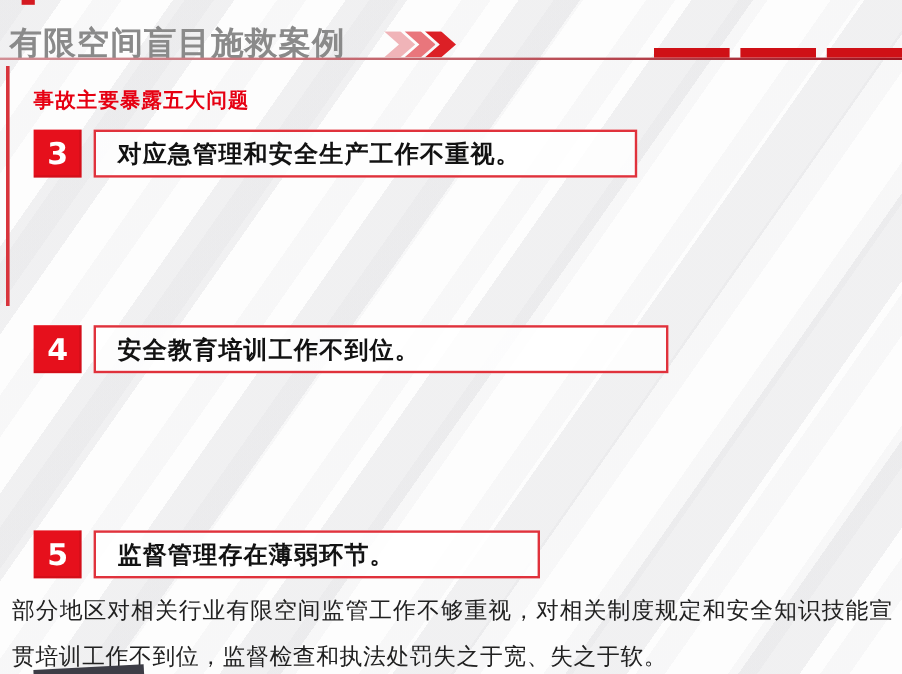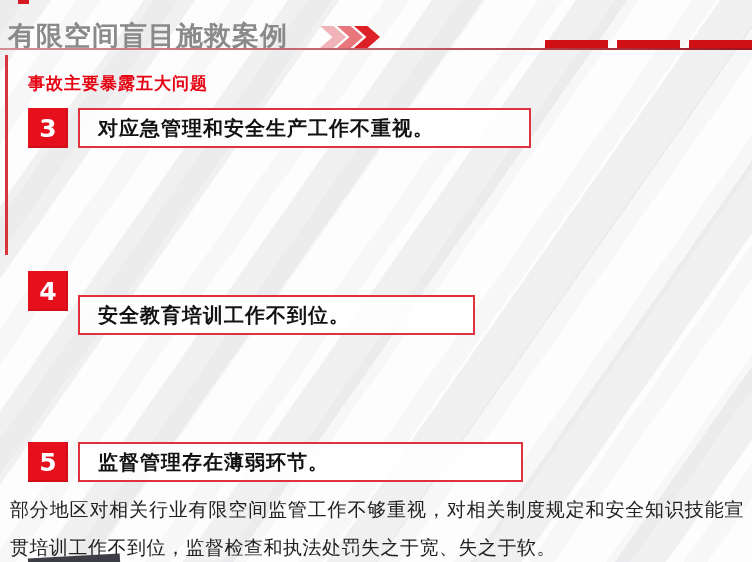--- a/index.html
+++ b/index.html
@@ -52,21 +52,21 @@
     width:40px; height:40px; background:#e6101c; color:#fff;
     font-size:25px; font-weight:bold; display:flex; align-items:center; justify-content:center;
     box-shadow:inset -2px -2px 0 rgba(0,0,0,0.08);
   }
   .heading-box {
     margin-left:10px; height:40px; background:rgba(255,255,255,0.85);
     border:2px solid #e0323c; display:flex; align-items:center;
     padding-left:18px; font-size:20px; font-weight:bold; color:#121212; letter-spacing:1px;
     white-space:nowrap;
   }
-  .box-3 { width:453px; } .box-4 { width:397px;margin-top:24px; } .box-5 { width:445px; }
+  .box-3 { width:453px; } .box-4 { width:479px; } .box-5 { width:372px; }
 
   .para {
     position:absolute; left:10px; width:734px;
     font-size:19px; line-height:37.5px; color:#212121; font-weight:500;
     letter-spacing:0.5px; text-align:justify;
   }
   .para-1 { top:157px; text-indent:14px; }
   .para-2 { top:322px; }
   .para-3 { top:491px; }
   .seg-red { color:#d42a2a; }

